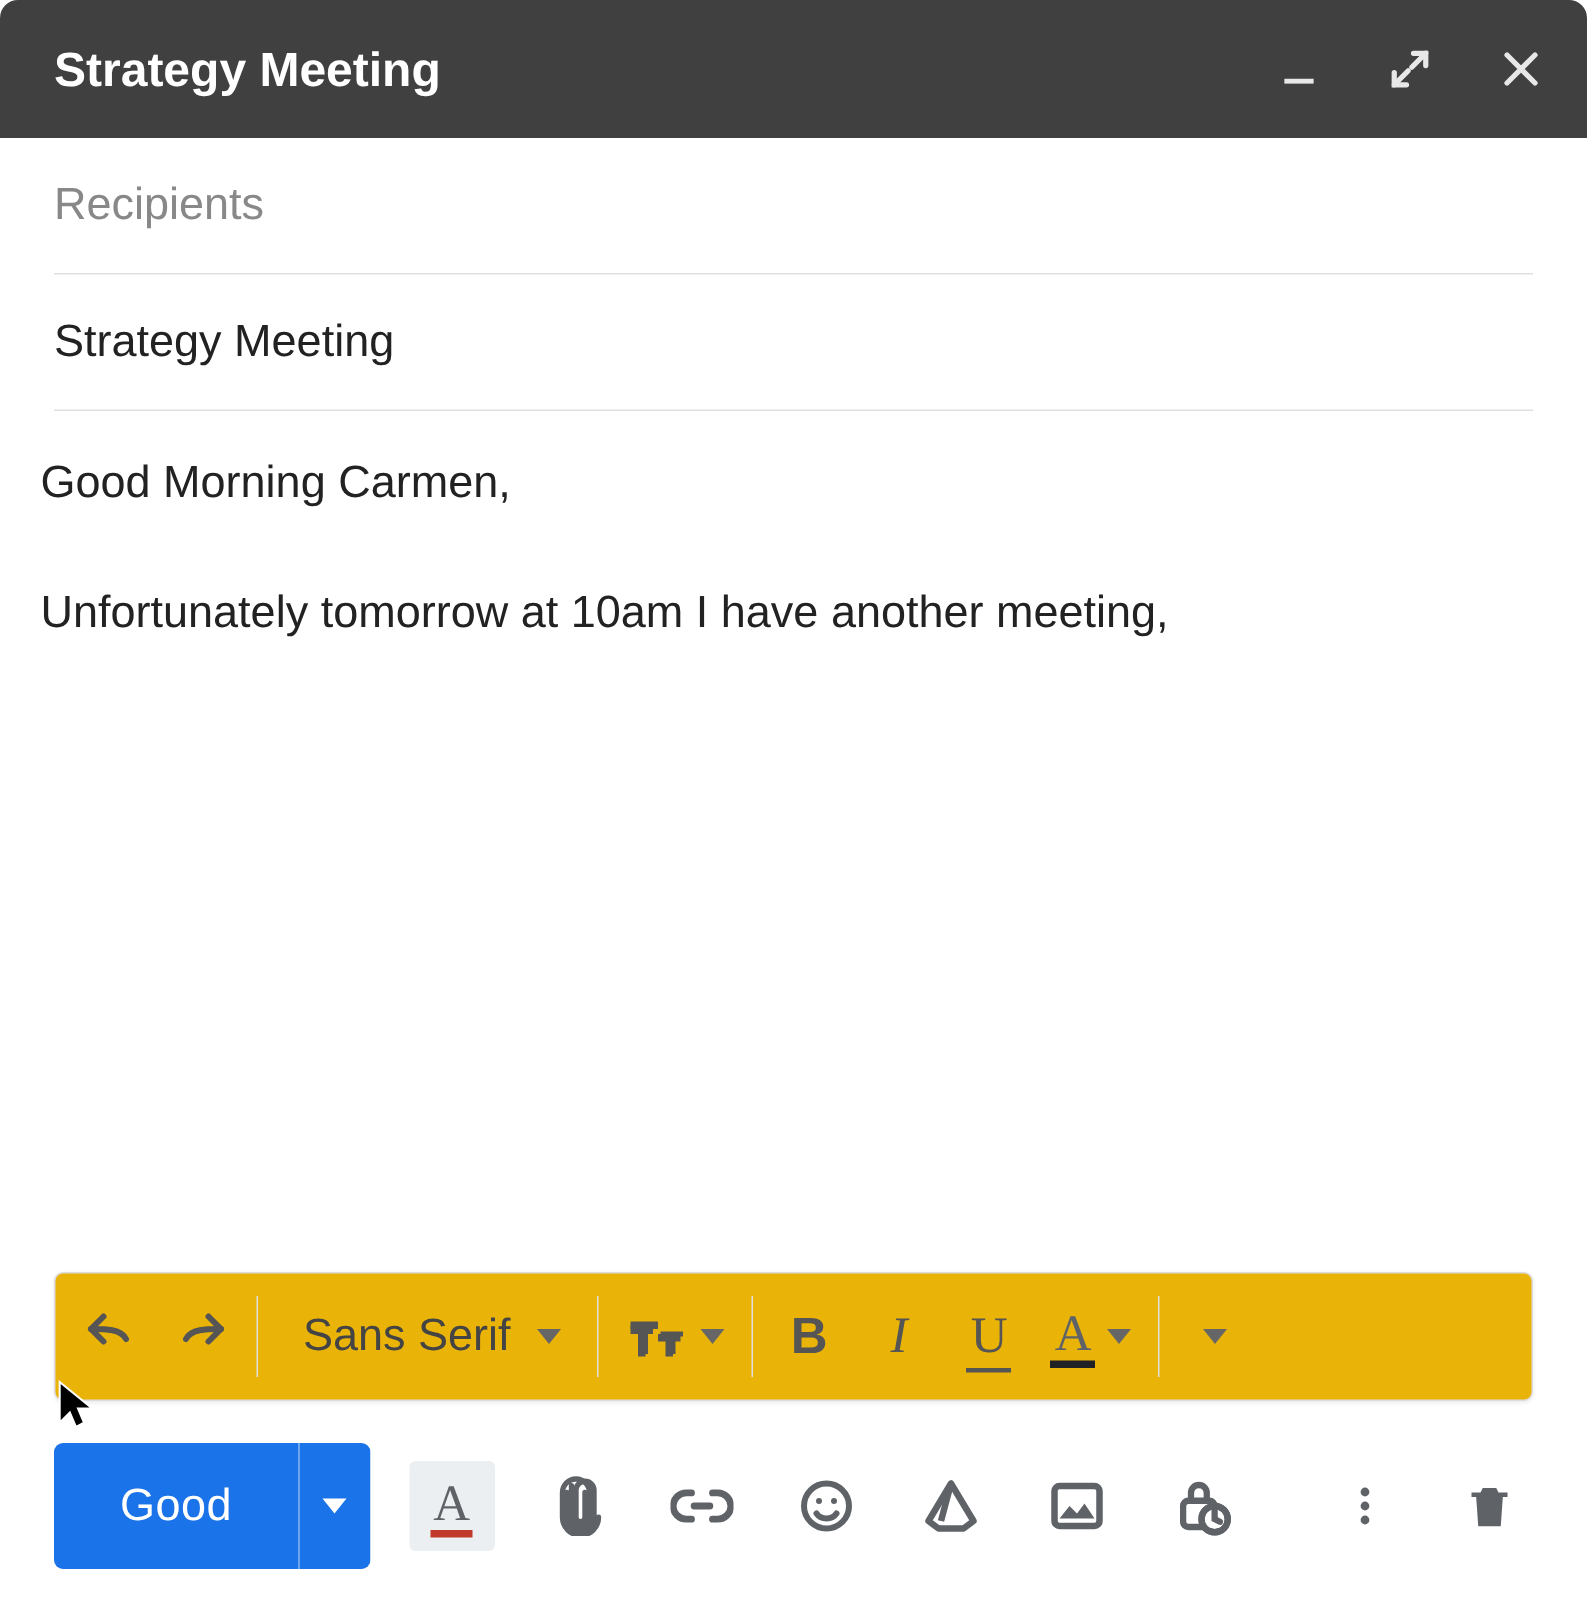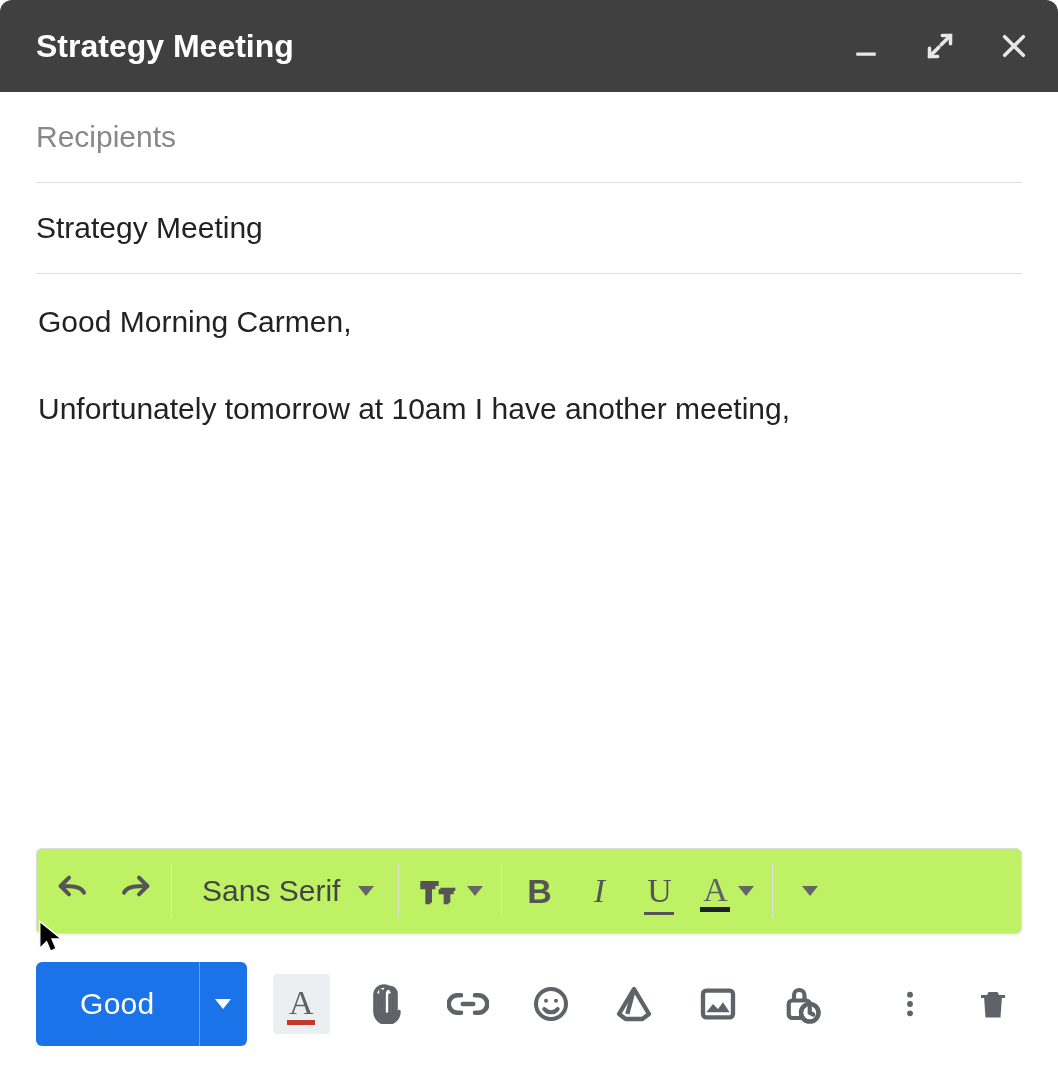--- a/index.html
+++ b/index.html
@@ -67,32 +67,32 @@
       border: none;
       outline: none;
       font-size: 30px;
       font-weight: 400;
       color: #222;
       width: 100%;
       background: transparent;
     }
     .body-area {
       flex: 1;
-      padding: 26px 38px;
+      padding: 26px 27px;
       font-size: 30px;
       color: #222;
       line-height: 1.45;
       white-space: pre-wrap;
       outline: none;
     }
     .format-toolbar {
       margin: 0 36px 10px 36px;
       border: 1px solid #dcdcdc;
       border-radius: 6px;
-      background: #bef264;
+      background: #eab308;
       box-shadow: 0 1px 3px rgba(0,0,0,0.08);
       height: 86px;
       display: flex;
       align-items: center;
       padding: 0 10px;
       gap: 6px;
     }
     .ft-btn {
       min-width: 54px;
       height: 60px;

